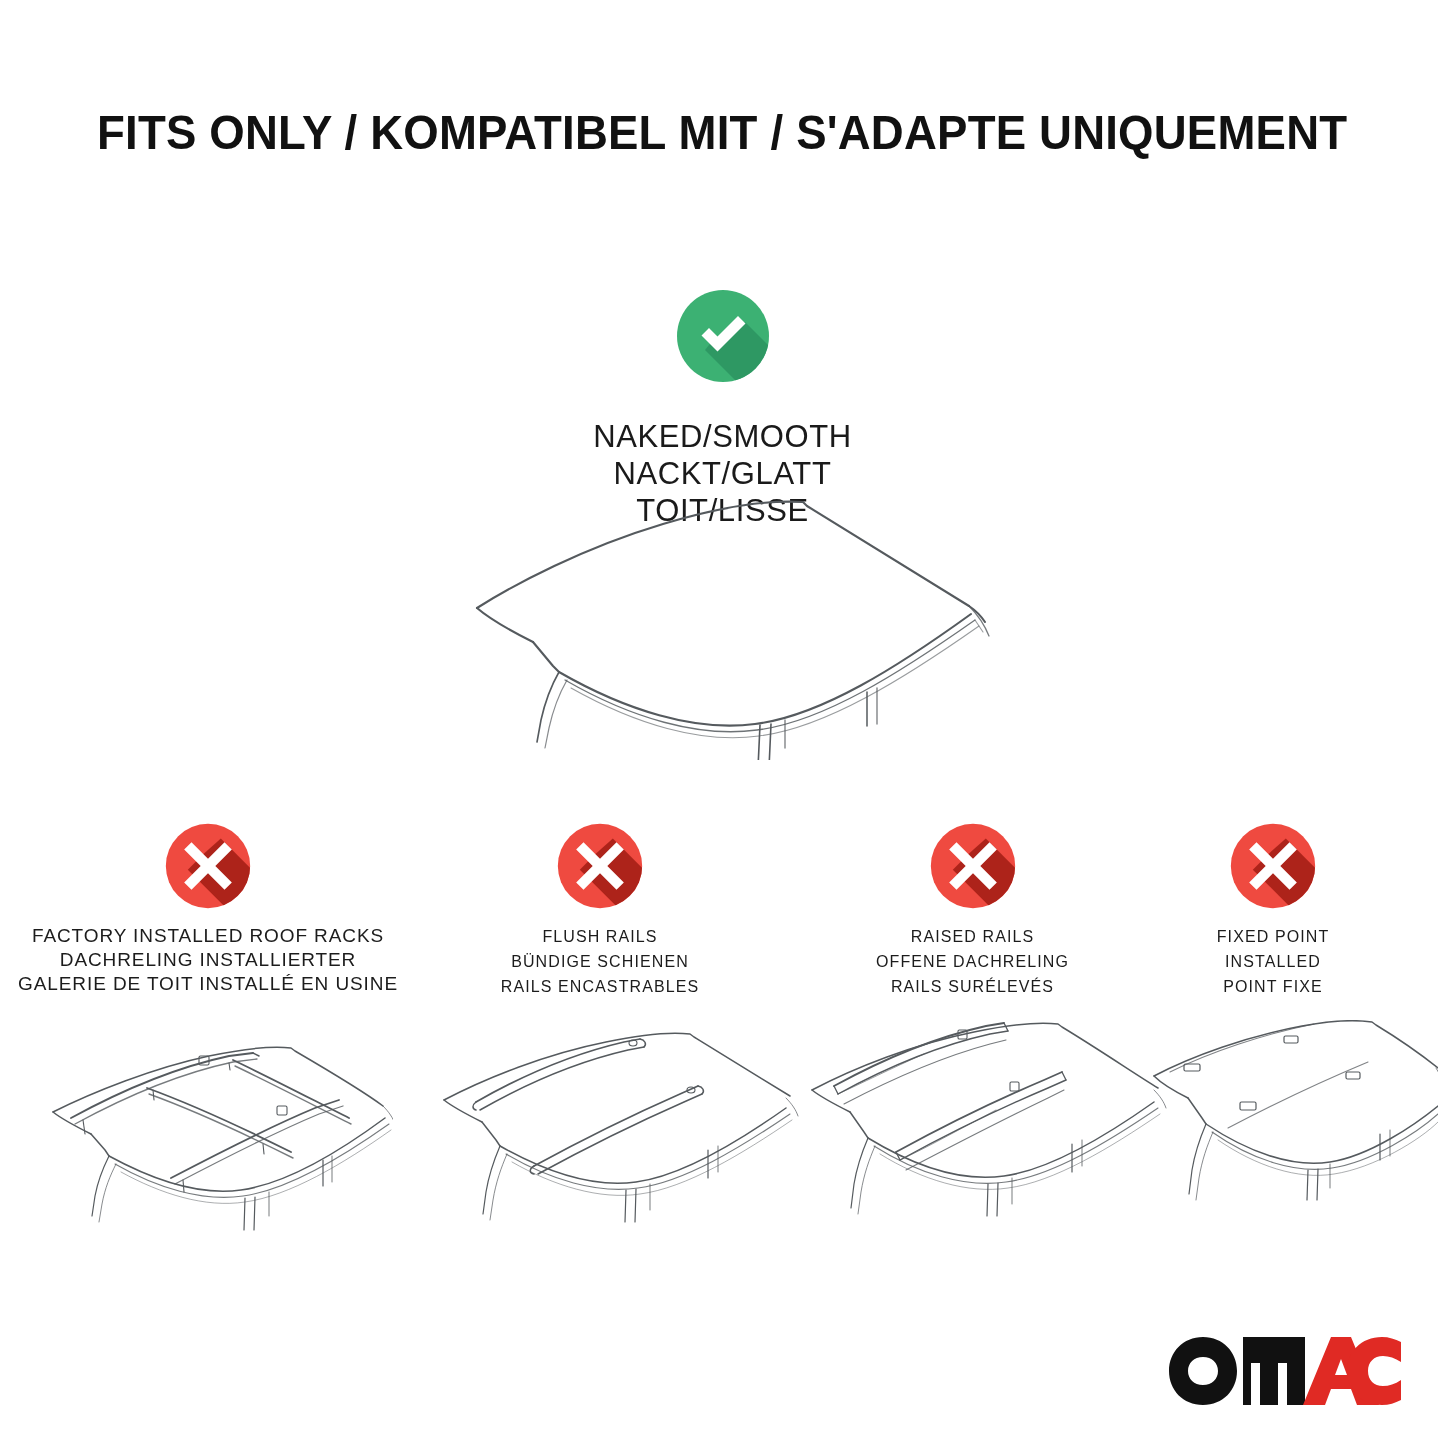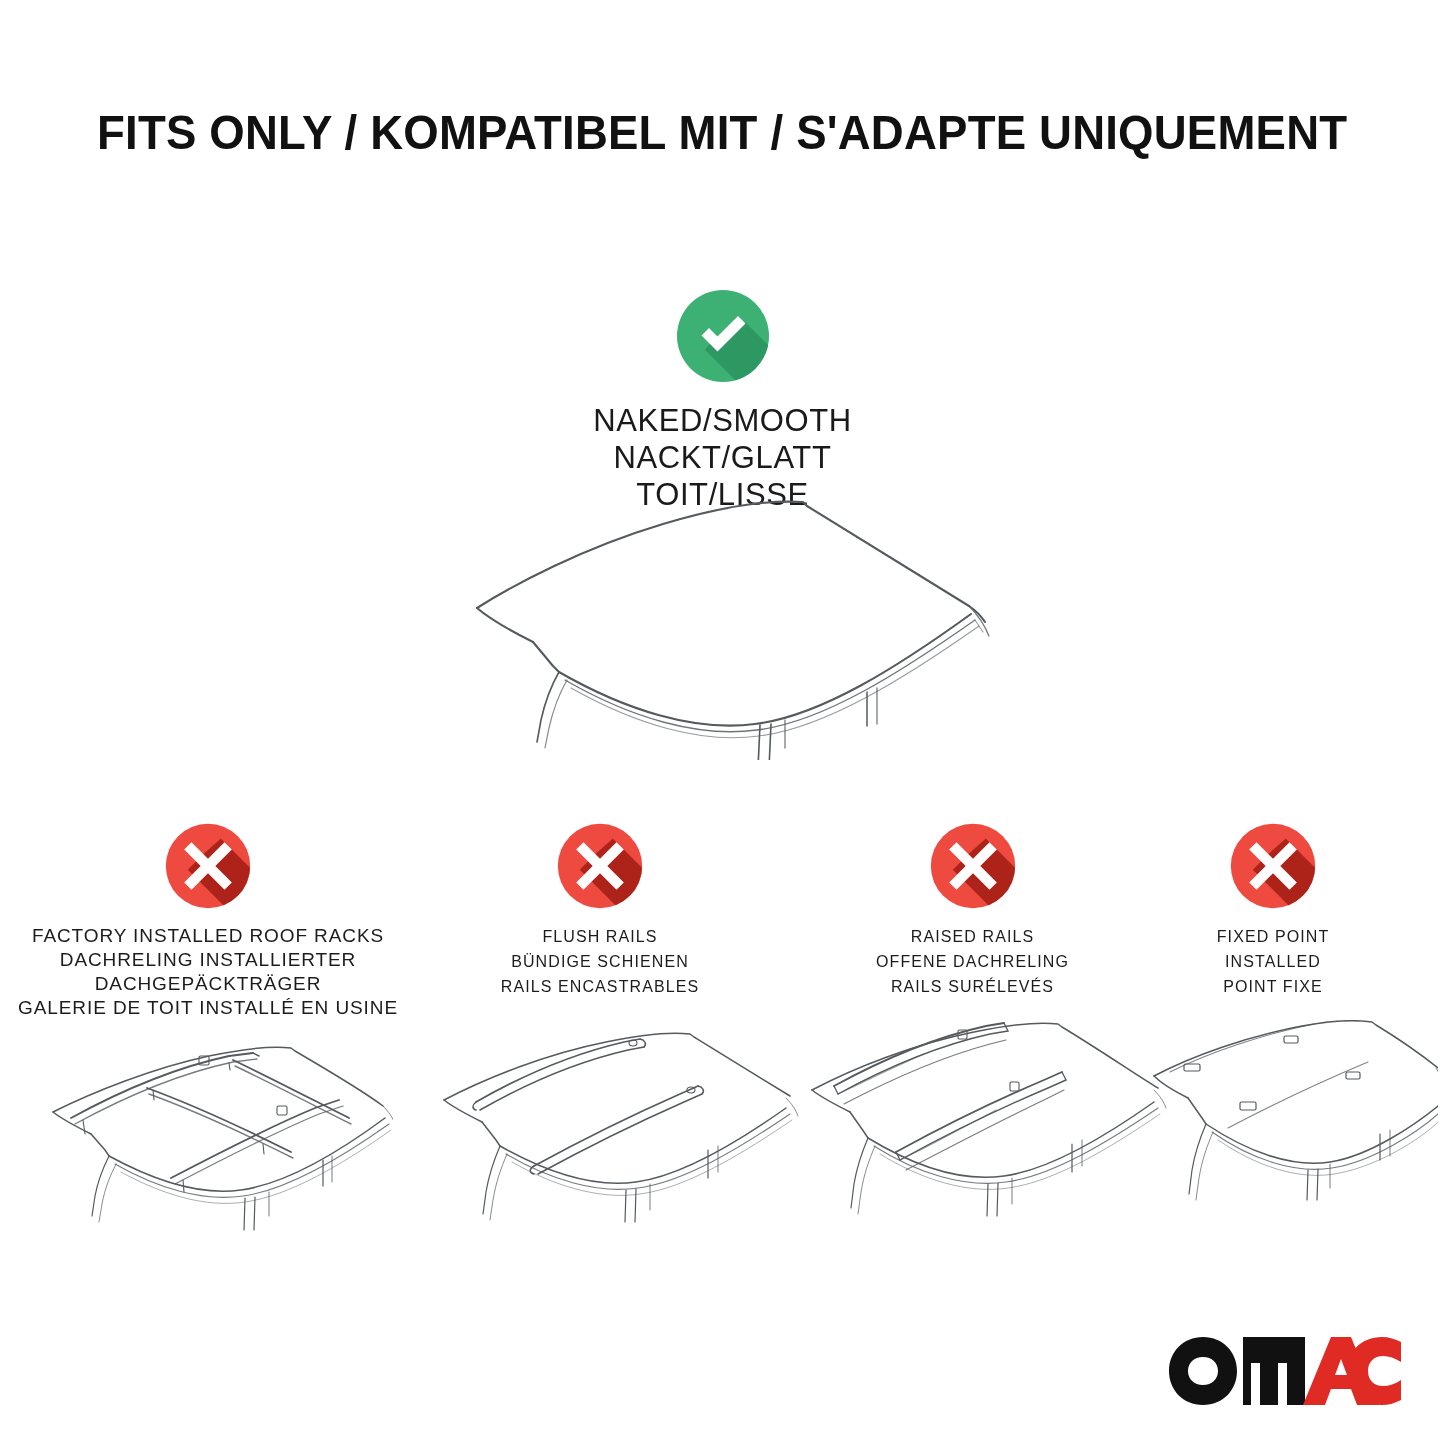--- a/index.html
+++ b/index.html
@@ -43,21 +43,21 @@
     top: 288px;
     width: 1445px;
     text-align: center;
   }
   .badge {
     display: block;
     margin: 0 auto;
     position: relative;
   }
   .ok-labels {
-    margin-top: 14px;
+    margin-top: 30px;
     font-size: 31px;
     line-height: 37px;
     letter-spacing: 0.6px;
     color: #1a1a1a;
     font-weight: 400;
   }
   .ok-labels div { white-space: nowrap; }
 
   .roof-main {
     position: absolute;
@@ -194,21 +194,20 @@
         <circle cx="48" cy="48" r="46" fill="#ef4a40"></circle>
         <g clip-path="url(#xc0)">
           <polygon points="44,34 26,52 96,122 96,52 62,18" fill="#a51f16" opacity="0.9"></polygon>
         </g>
         <path d="M30 22 L48 40 L66 22 L74 30 L56 48 L74 66 L66 74 L48 56 L30 74 L22 66 L40 48 L22 30 Z" fill="#ffffff"></path>
       </svg>
     </div>
     <div class="col-labels">
       <div>FACTORY INSTALLED ROOF RACKS</div>
       <div>DACHRELING INSTALLIERTER</div>
-      <div>DACHGEPÄCKTRÄGER</div>
       <div>GALERIE DE TOIT INSTALLÉ EN USINE</div>
     </div>
     <div class="col-art">
       <svg width="370" height="230" viewBox="0 0 370 230" aria-hidden="true">
         <g fill="none" stroke="#555a5e" stroke-width="1.5" stroke-linecap="round" stroke-linejoin="round">
 
           <path d="M30 92 C70 72 130 48 186 36 C224 28 250 26 268 28 L272 31 C308 52 344 74 360 86"></path>
           <path d="M30 92 C40 100 56 108 68 114"></path>
           <path d="M68 114 L82 130 L86 136"></path>
           <path d="M86 136 C130 160 176 176 218 170 C262 164 316 132 362 98"></path>

